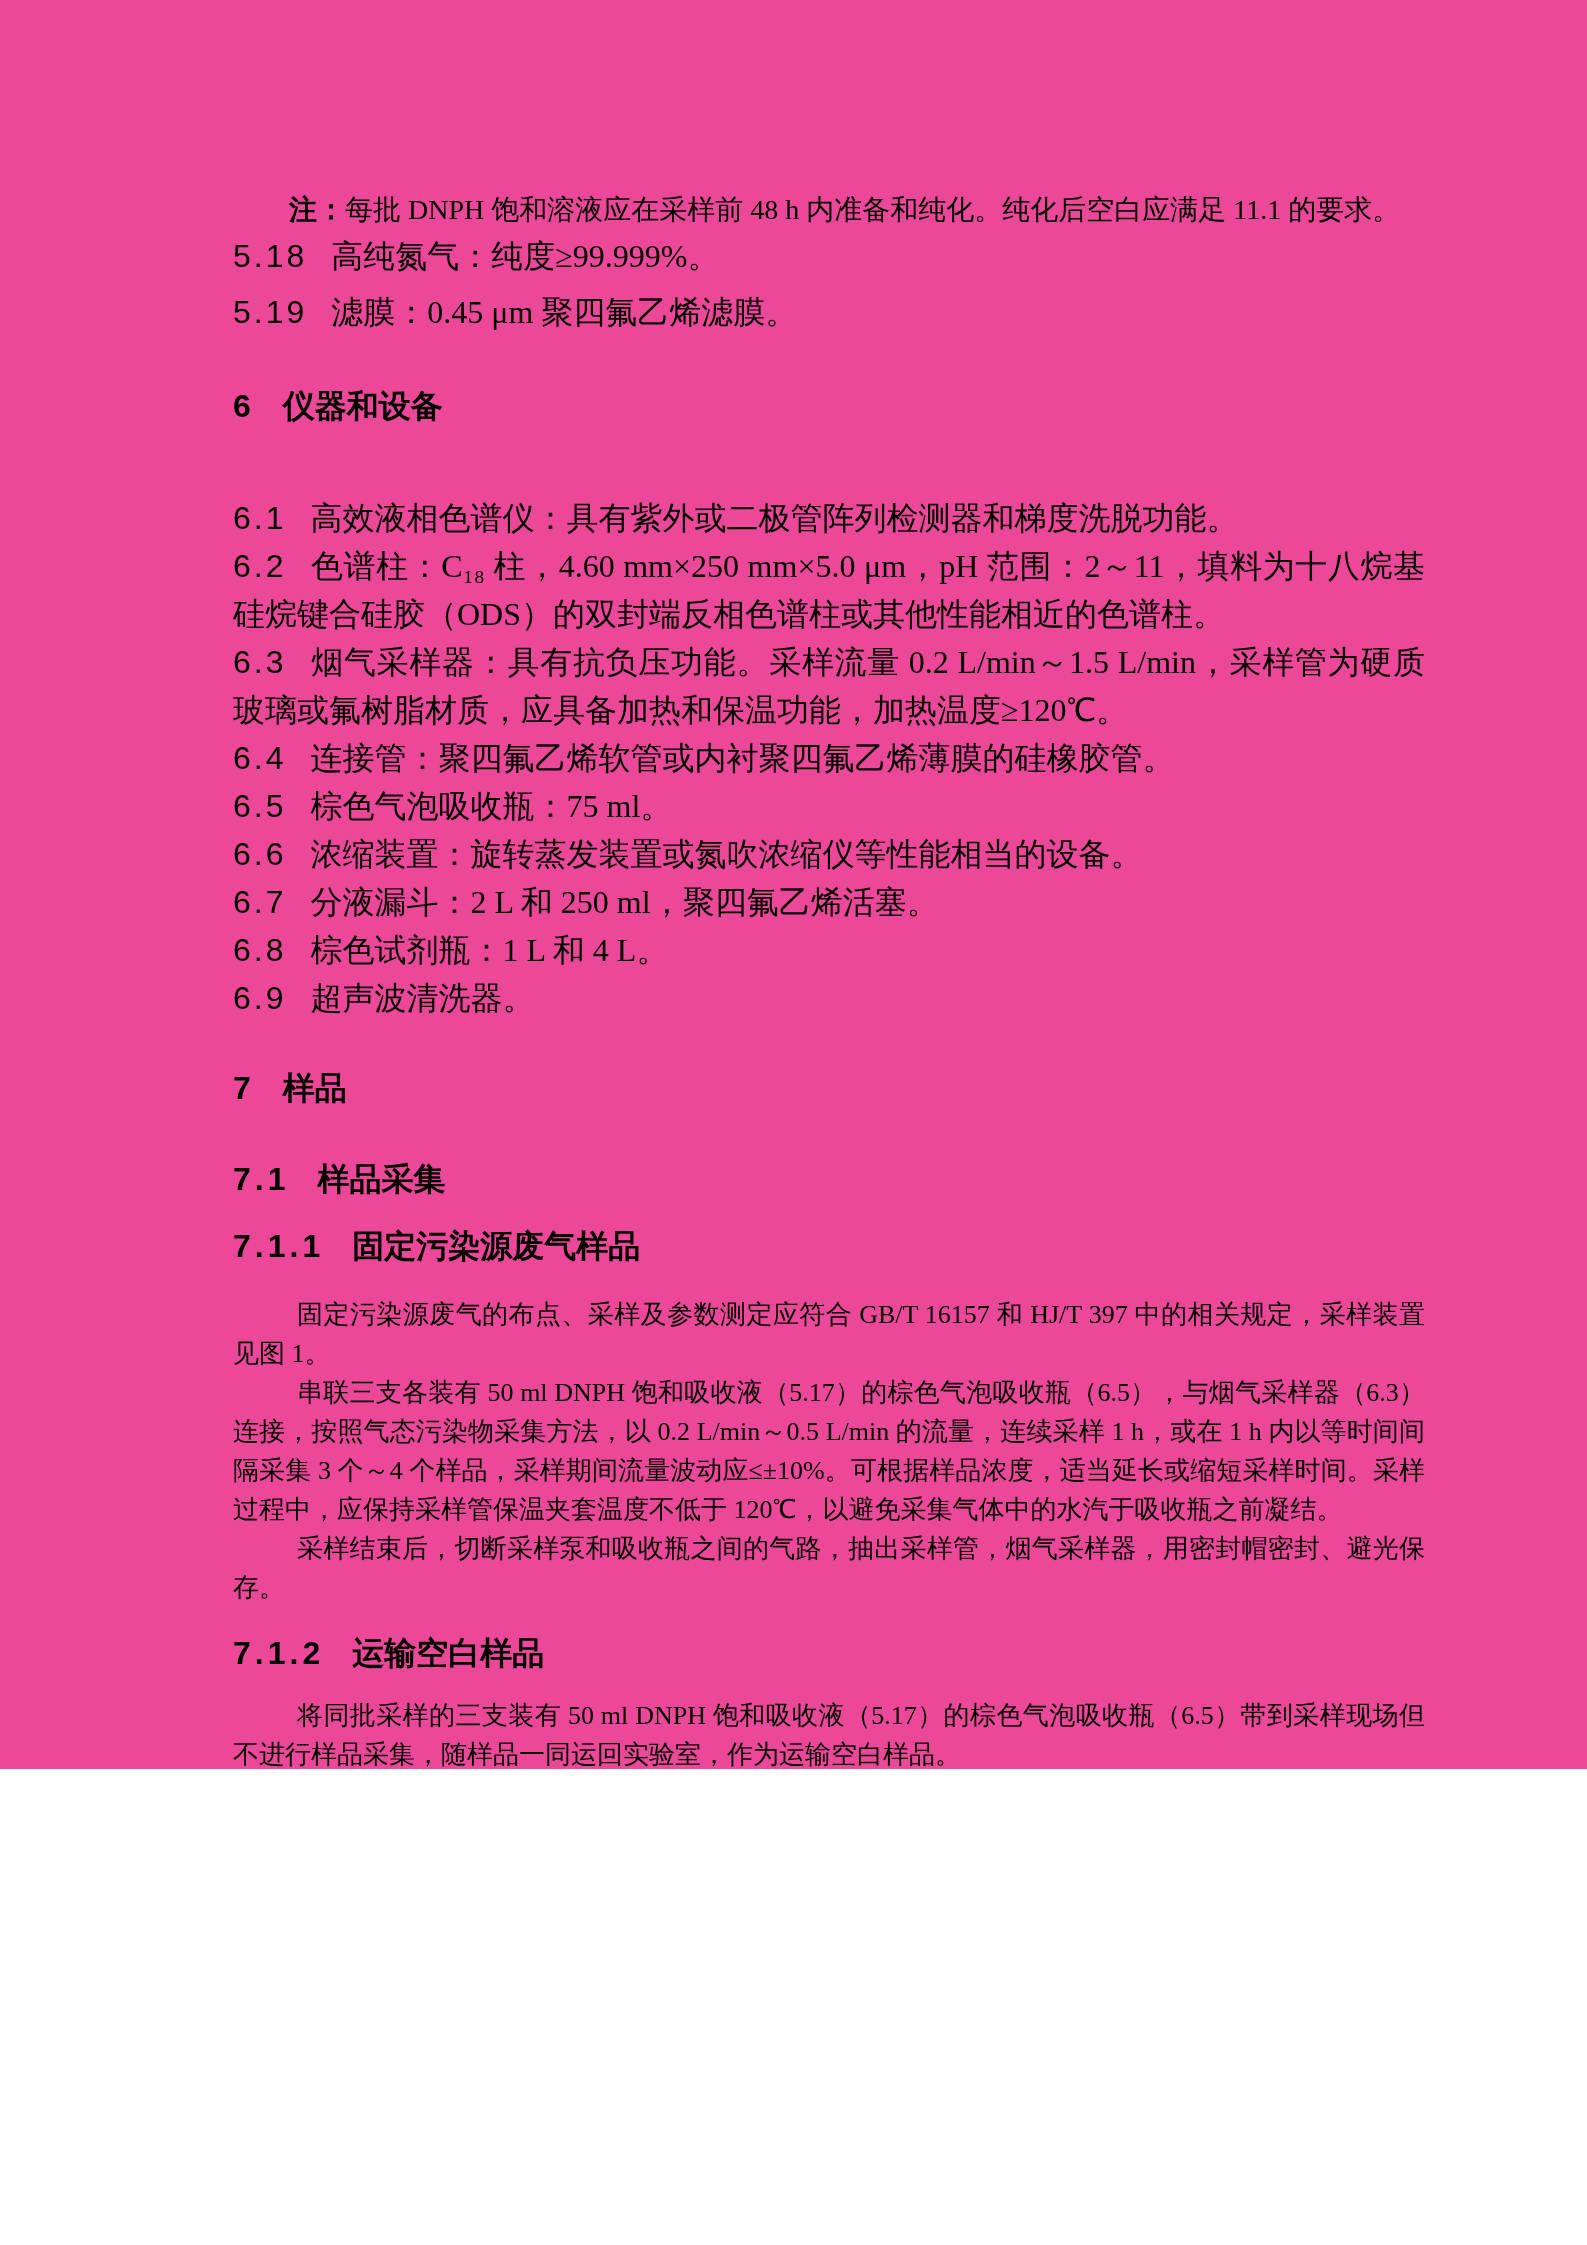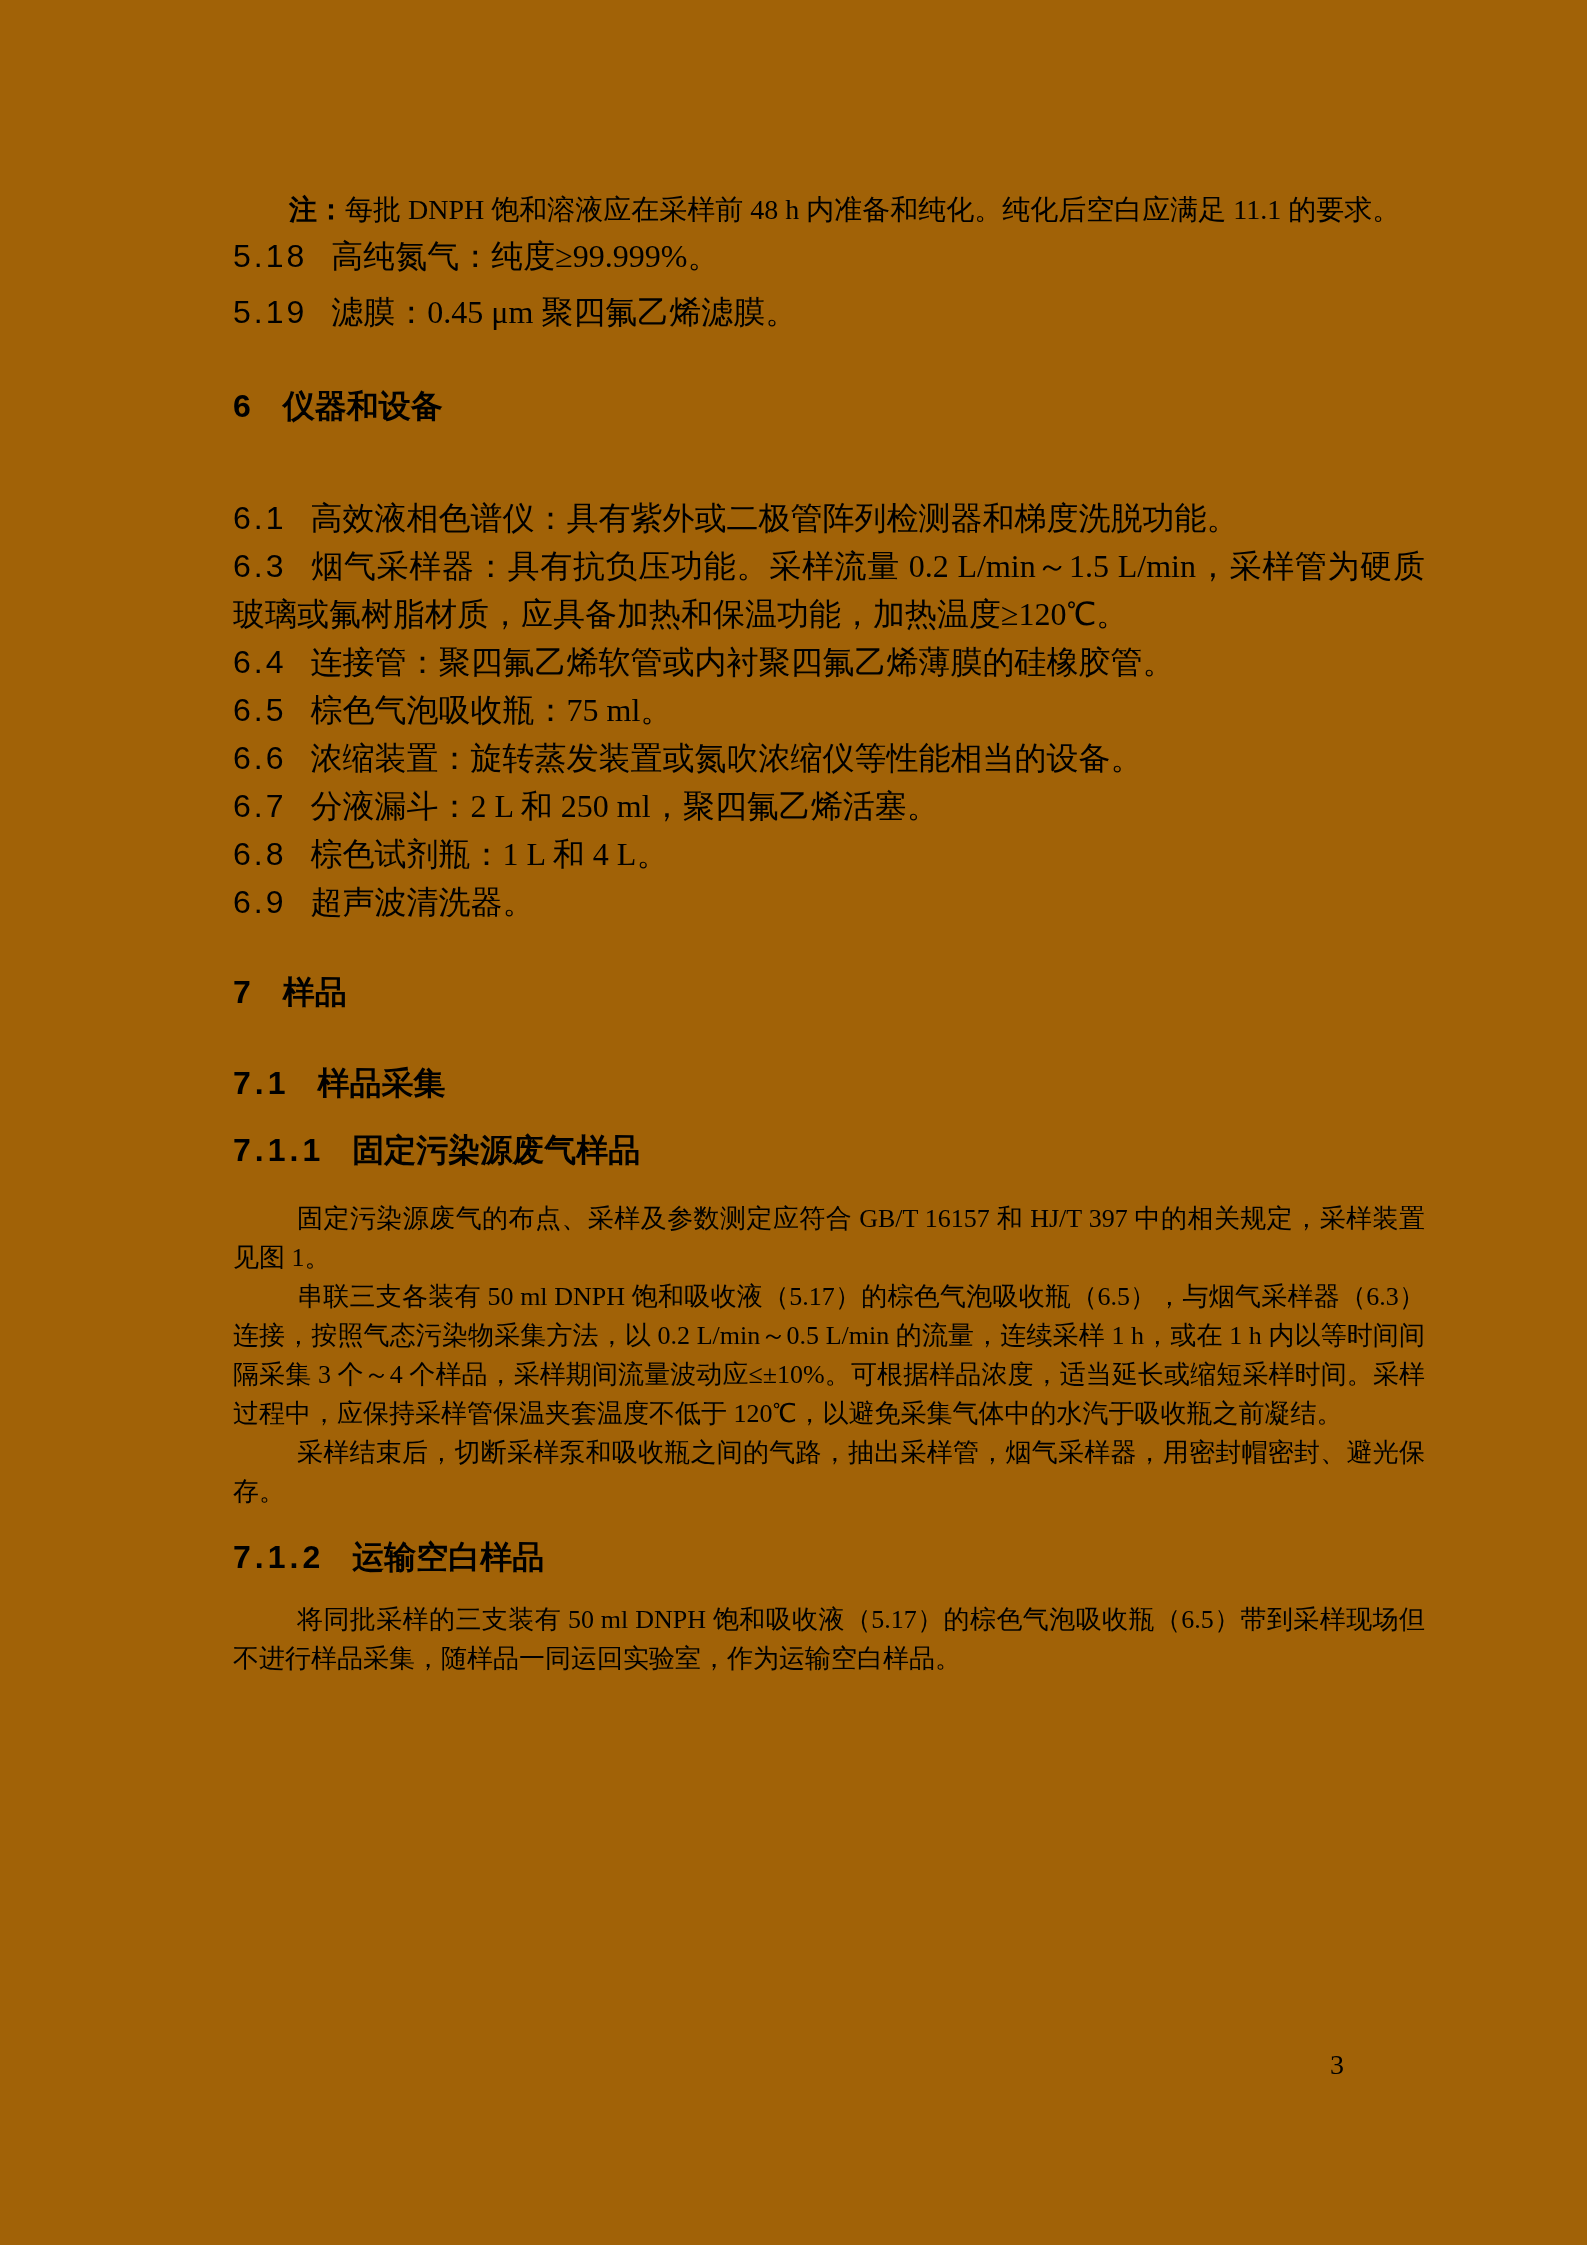--- a/index.html
+++ b/index.html
@@ -3,22 +3,22 @@
 <meta charset="utf-8">
 <style>
   html, body {
     margin: 0;
     padding: 0;
     background: #ffffff;
   }
   .page {
     position: relative;
     width: 1587px;
-    height: 2245px;
-    background: #a16207;
+    height: 1769px;
+    background: #ec4899;
     color: #000000;
     font-family: "Liberation Serif", serif;
     overflow: hidden;
     text-decoration: underline;
   }
   .content {
     position: absolute;
     left: 233px;
     top: 188px;
     width: 1192px;
@@ -96,20 +96,21 @@
 
     <div class="s5">
       <p class="clause"><span class="num">5.18</span><span>高纯氮气：纯度≥99.999%。</span></p>
       <p class="clause"><span class="num">5.19</span><span>滤膜：0.45 μm 聚四氟乙烯滤膜。</span></p>
     </div>
 
     <p class="sec-heading" id="h6"><span class="num">6</span><span>仪器和设备</span></p>
 
     <div>
       <p class="clause"><span class="num">6.1</span><span>高效液相色谱仪：具有紫外或二极管阵列检测器和梯度洗脱功能。</span></p>
+      <p class="clause"><span class="num">6.2</span><span>色谱柱：C₁₈ 柱，4.60 mm×250 mm×5.0 μm，pH 范围：2～11，填料为十八烷基硅烷键合硅胶（ODS）的双封端反相色谱柱或其他性能相近的色谱柱。</span></p>
       <p class="clause"><span class="num">6.3</span><span>烟气采样器：具有抗负压功能。采样流量 0.2 L/min～1.5 L/min，采样管为硬质玻璃或氟树脂材质，应具备加热和保温功能，加热温度≥120℃。</span></p>
       <p class="clause"><span class="num">6.4</span><span>连接管：聚四氟乙烯软管或内衬聚四氟乙烯薄膜的硅橡胶管。</span></p>
       <p class="clause"><span class="num">6.5</span><span>棕色气泡吸收瓶：75 ml。</span></p>
       <p class="clause"><span class="num">6.6</span><span>浓缩装置：旋转蒸发装置或氮吹浓缩仪等性能相当的设备。</span></p>
       <p class="clause"><span class="num">6.7</span><span>分液漏斗：2 L 和 250 ml，聚四氟乙烯活塞。</span></p>
       <p class="clause"><span class="num">6.8</span><span>棕色试剂瓶：1 L 和 4 L。</span></p>
       <p class="clause"><span class="num">6.9</span><span>超声波清洗器。</span></p>
     </div>
 
     <p class="sec-heading" id="h7"><span class="num">7</span><span>样品</span></p>

